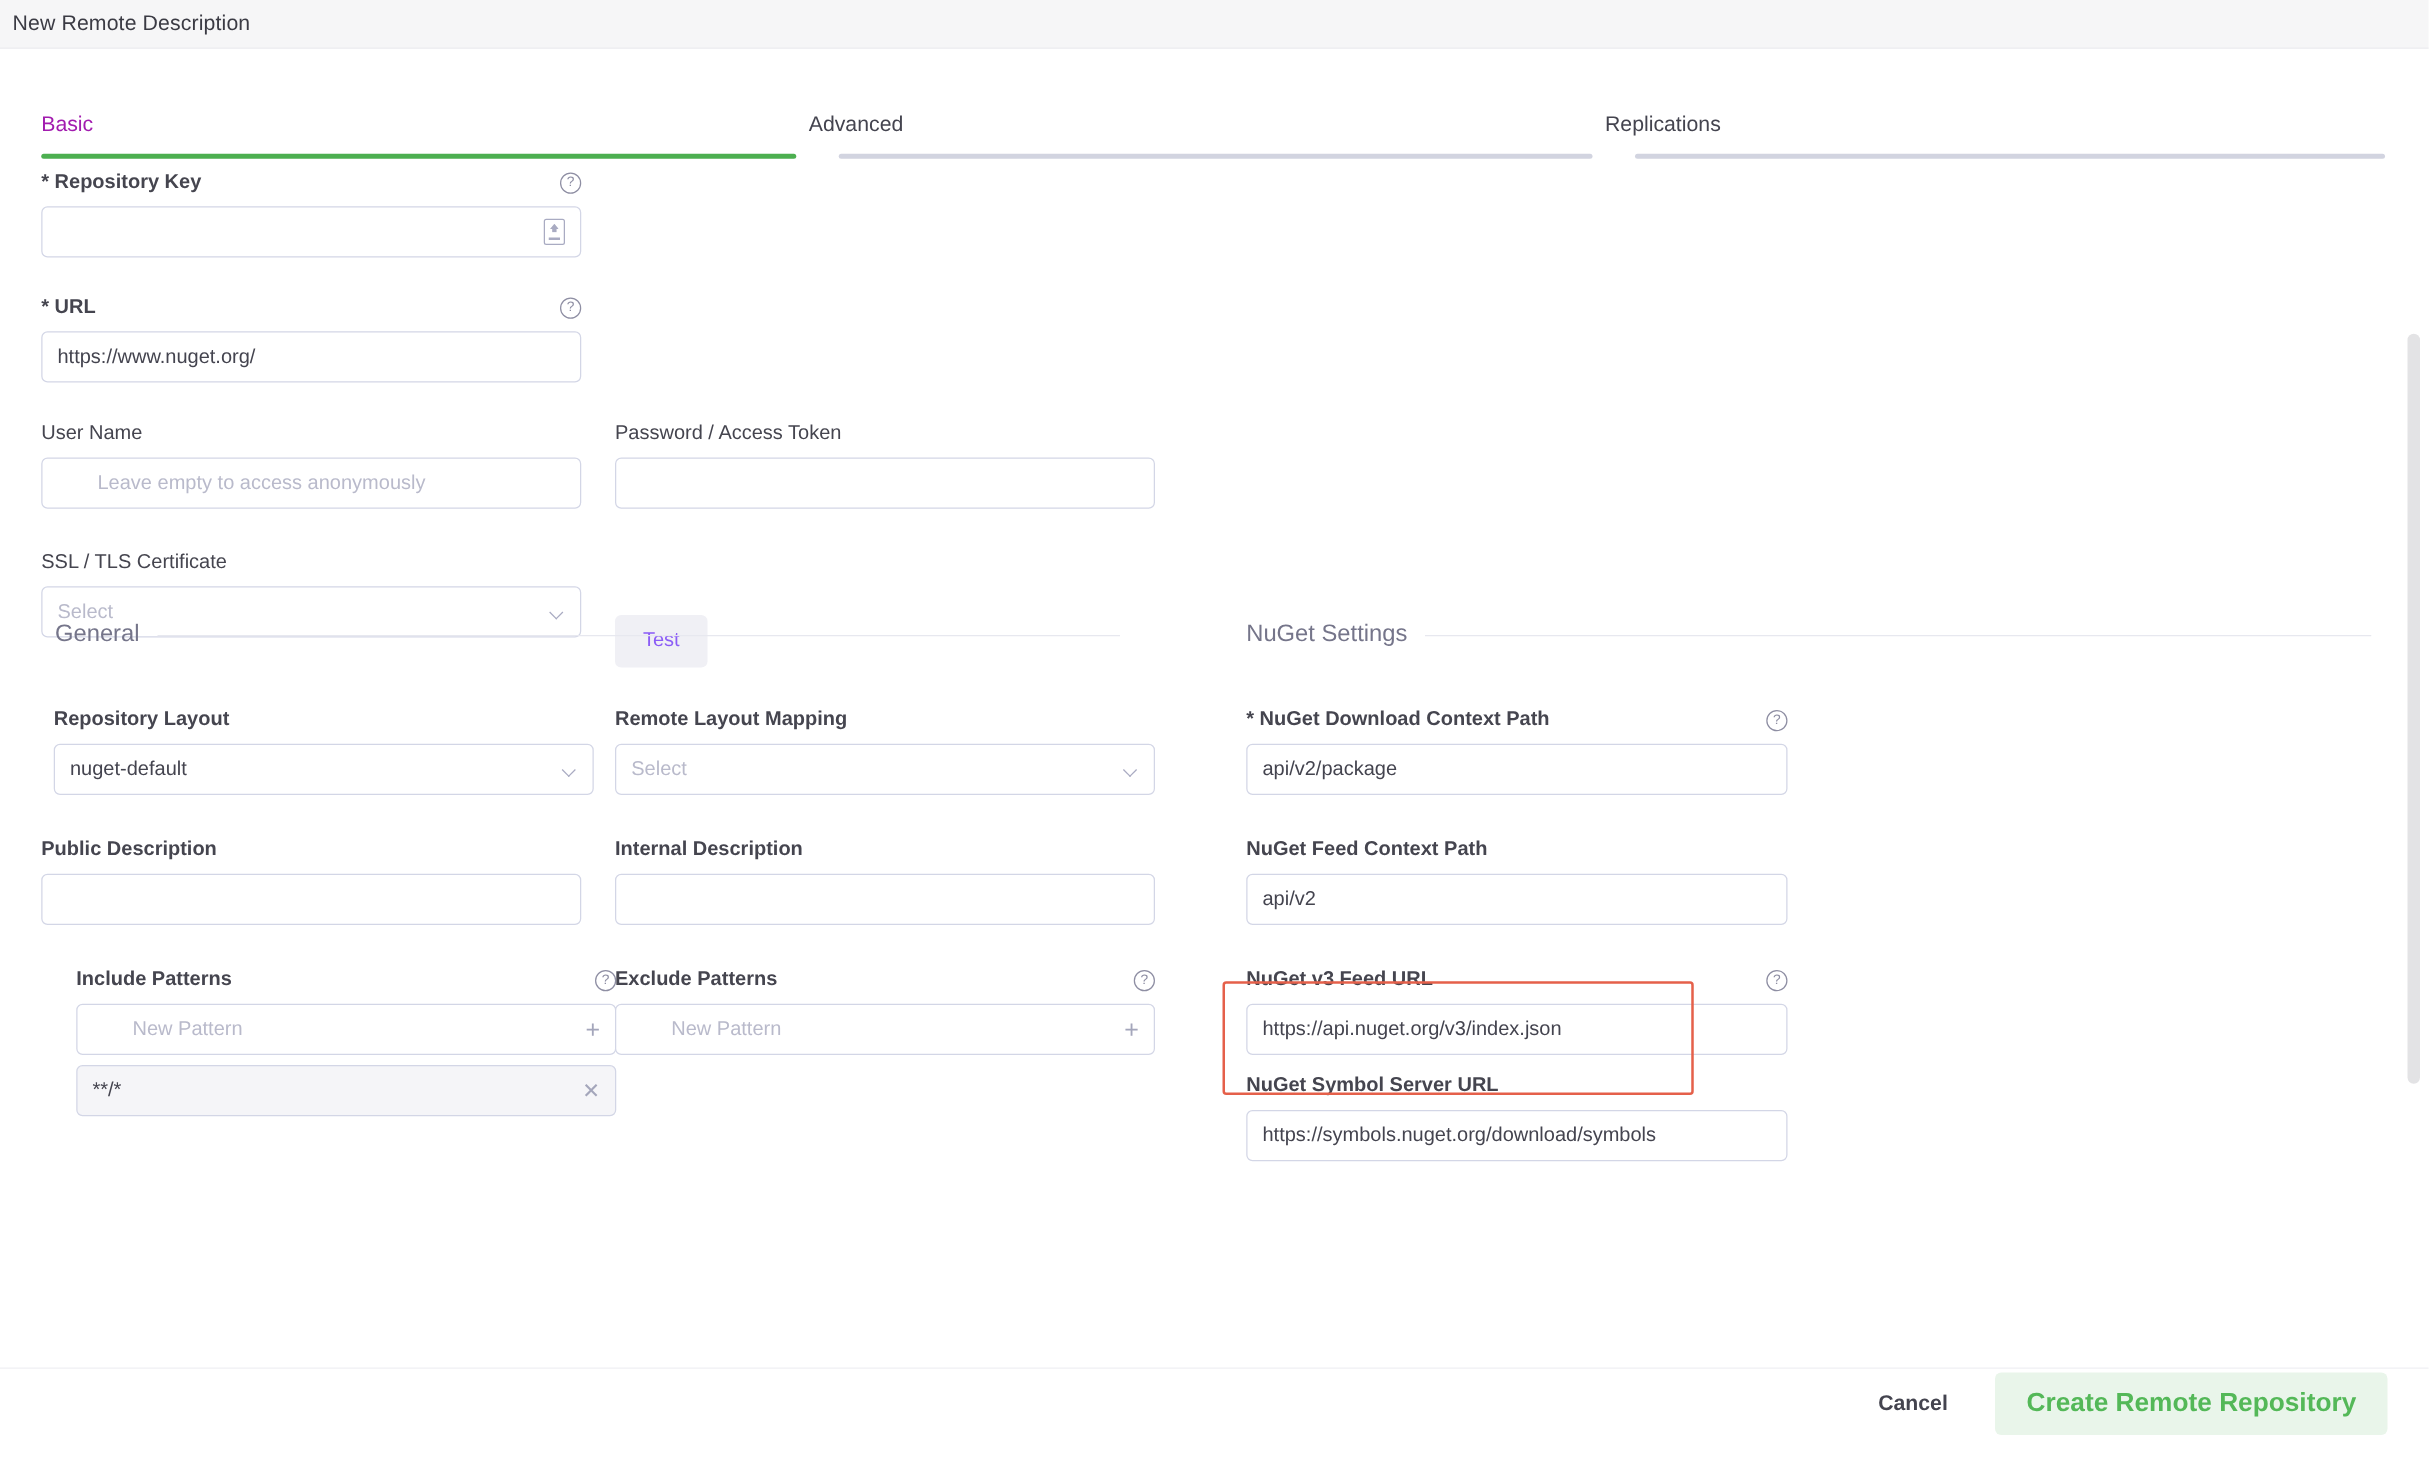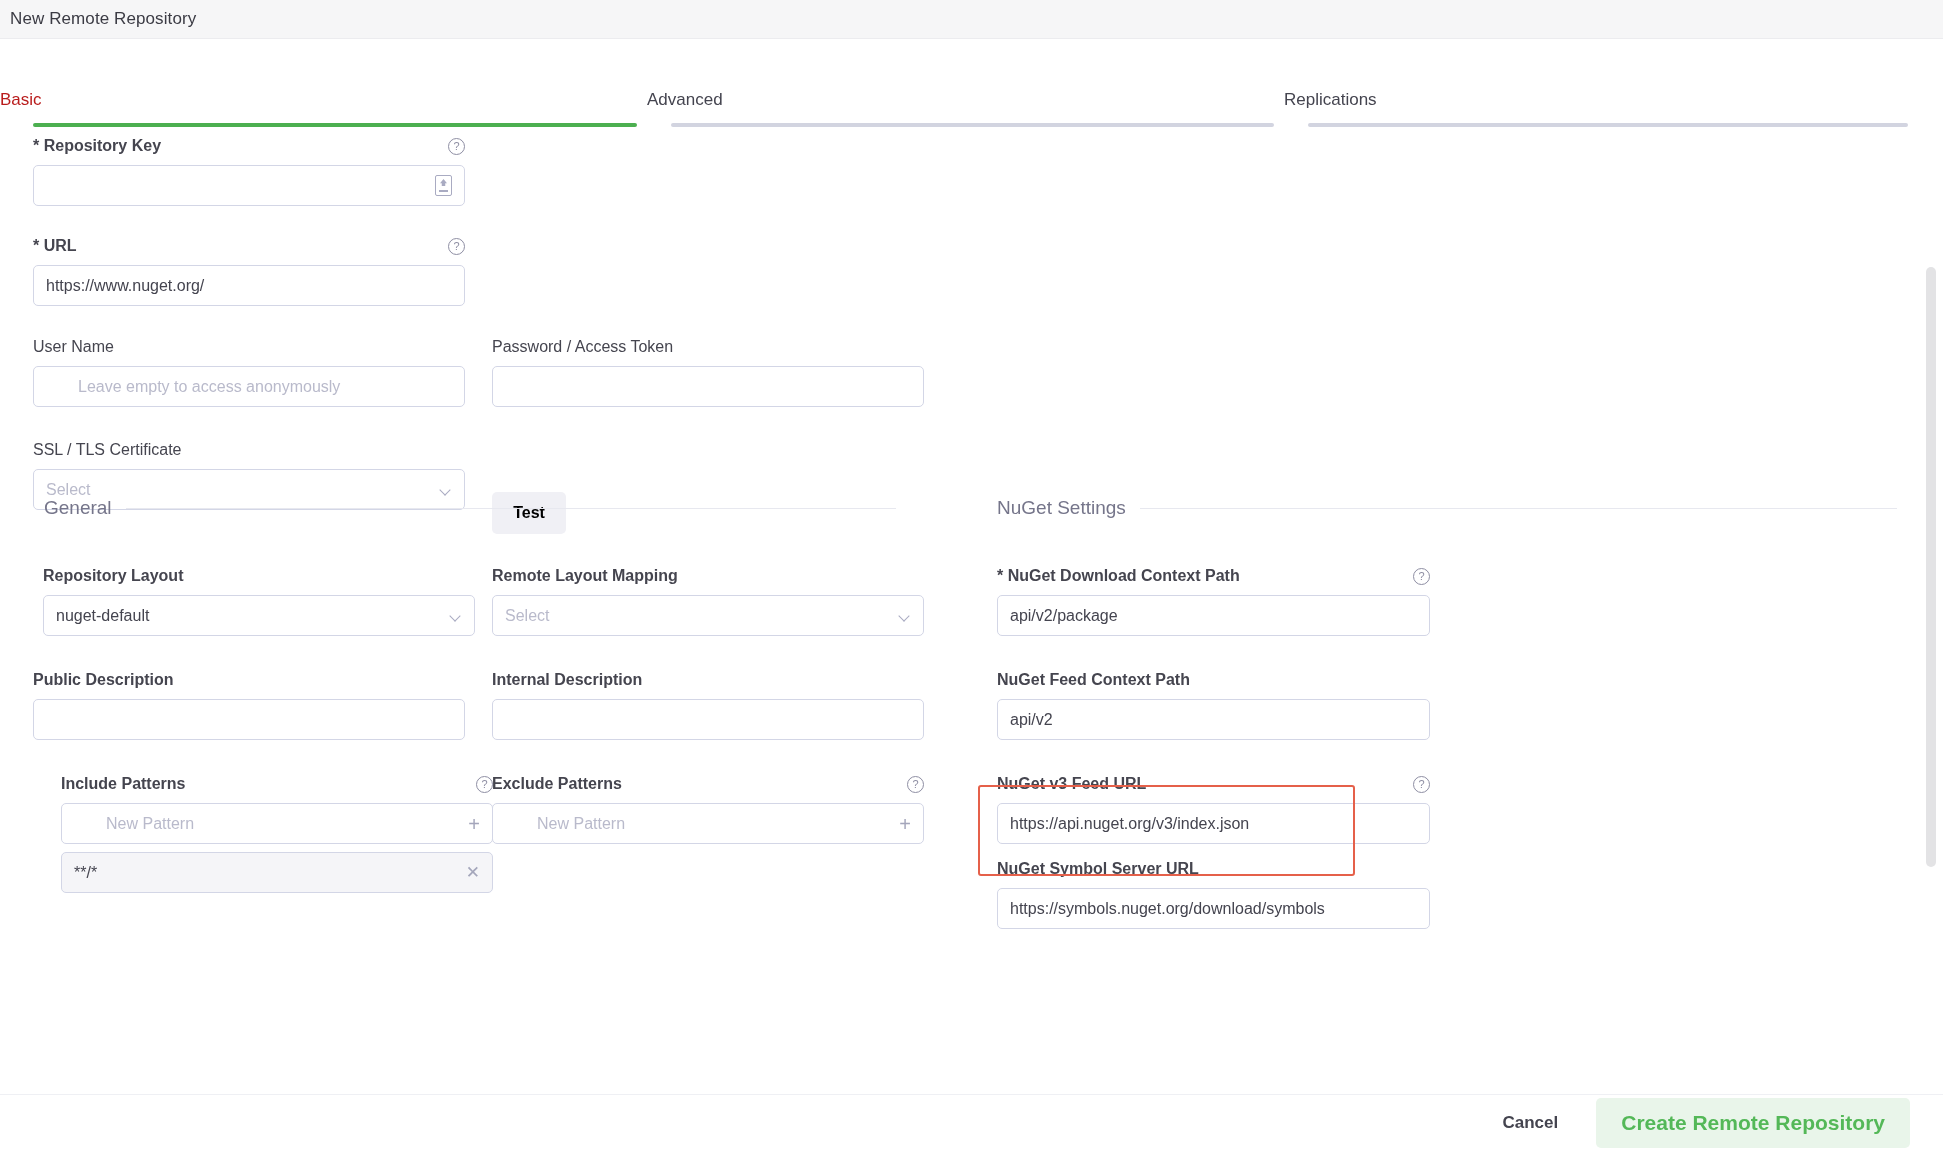--- a/index.html
+++ b/index.html
@@ -53,21 +53,21 @@
     cursor: pointer;
   }
   .tab-label {
     font-size: 17px;
     padding-bottom: 13px;
   }
   .tab-underline {
     height: 4px;
     border-radius: 2px;
   }
-  .tab.active .tab-label { color: #b91c1c; }
+  .tab.active .tab-label { color: #a21caf; padding-left: 33px; }
   .tab.active .tab-underline { background: #4caf50; }
   .tab.inactive .tab-label { color: #44444f; padding-left: 10px; }
   .tab.inactive .tab-underline { background: #d2d4e0; }
 
   #tab-basic { left: 0; width: 637px; }
   #tab-basic .tab-underline { margin-left: 33px; width: 604px; }
   #tab-advanced { left: 0; width: 637px; }
   #tab-advanced .tab-underline { margin-left: 34px; width: 603px; }
   #tab-replications { left: 0; width: 640px; }
   #tab-replications .tab-underline { margin-left: 34px; width: 600px; }
@@ -217,22 +217,22 @@
   }
 
   
   .test-button {
     position: absolute;
     width: 74px; height: 42px;
     background: #f0f0f5;
     border: none;
     border-radius: 5px;
     font-size: 16px;
-    font-weight: 700;
-    color: #000000;
+    font-weight: 400;
+    color: #8b5cf6;
     font-family: "Liberation Sans", sans-serif;
     cursor: pointer;
   }
 
   
   .highlight-box {
     position: absolute;
     border: 2px solid #e5604a;
     border-radius: 3px;
     pointer-events: none;
@@ -290,21 +290,21 @@
     cursor: pointer;
     padding: 13px 25px;
   }
 </style>
 </head>
 <body>
 
 <div id="app">
 
   <div class="window-header">
-    <div class="window-title">New Remote Repository</div>
+    <div class="window-title">New Remote Description</div>
   </div>
 
   <div class="tab-bar">
     <div class="tab active" id="tab-basic">
       <div class="tab-label">Basic</div>
       <div class="tab-underline"></div>
     </div>
     <div class="tab inactive" id="tab-advanced">
       <div class="tab-label">Advanced</div>
       <div class="tab-underline"></div>

